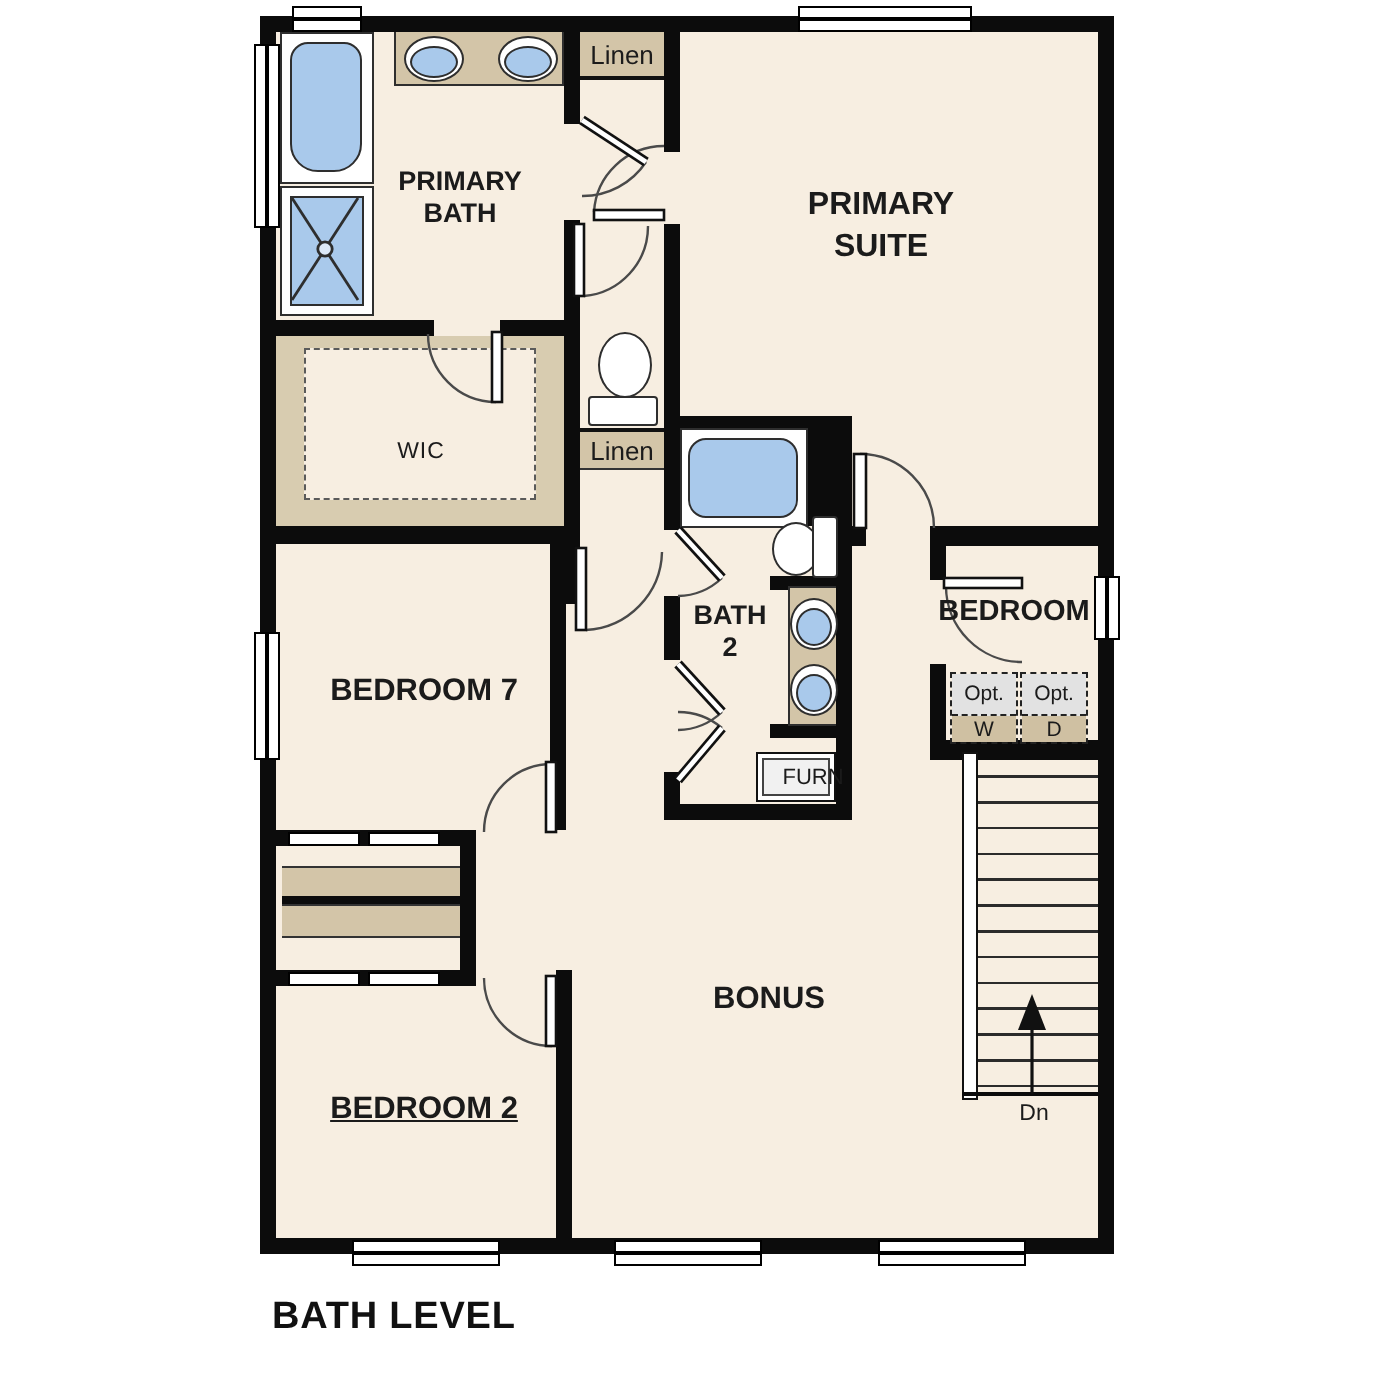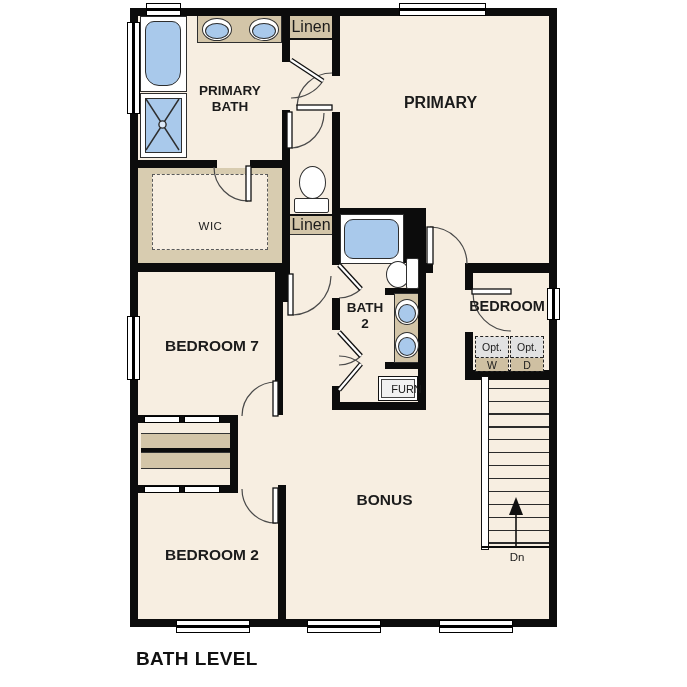--- a/index.html
+++ b/index.html
@@ -22,21 +22,21 @@
   .sink-oval-inner{position:absolute;background:#a9c9eb;border:1px solid #2e2e2e;border-radius:50%;}
   .opening{position:absolute;background:#fff;border:1px solid #000;}
   .dashed-inner{position:absolute;border:1.2px dashed #5a5a5a;background:#f7eee1;}
   .appl{position:absolute;border:1.5px dashed #222;box-sizing:border-box;}
   .appl .top{height:20px;background:#e2e2e2;border-bottom:1px dashed #222;
              display:flex;align-items:center;justify-content:center;
              font-size:10.5px;color:#1b1b1b;}
   .appl .bot{height:13px;background:#cfc0a2;display:flex;align-items:center;justify-content:center;
              font-size:10.5px;color:#1b1b1b;}
   .linen-shelf{position:absolute;background:#d3c5a8;display:flex;align-items:center;justify-content:center;
-               font-size:16px;color:#1b1b1b;}
+               font-size:13px;color:#1b1b1b;}
   svg.overlay{position:absolute;left:0;top:0;pointer-events:none;}
 </style>
 </head>
 <body>
 
 <div id="stage">
 
   <div class="floor" style="left:138px;top:16px;width:411px;height:603px;"></div>
 
   <div class="shelf" style="left:138px;top:168px;width:144px;height:95px;background:#d8ccb0;"></div>
@@ -202,35 +202,36 @@
       <polygon points="509,515 523,515 516,497" fill="#111"></polygon>
     </g>
   </svg>
 
   <div class="label" style="left:160px;top:83px;width:140px;font-size:13.5px;">
     <span>PRIMARY</span>
     <span>BATH</span>
   </div>
   <div class="label" style="left:368px;top:93px;width:145px;font-size:16px;line-height:1.3;">
     <span>PRIMARY</span>
+    <span>SUITE</span>
   </div>
   <div class="small-label" style="left:178px;top:220px;width:65px;font-size:11.5px;letter-spacing:.5px;">
     <span>WIC</span>
   </div>
   <div class="label" style="left:138px;top:337px;width:148px;font-size:15.5px;">
     <span>BEDROOM 7</span>
   </div>
   <div class="label" style="left:336px;top:300px;width:58px;font-size:13.5px;">
     <span>BATH</span>
     <span>2</span>
   </div>
   <div class="label" style="left:464px;top:298px;width:86px;font-size:14.5px;">
     <span>BEDROOM</span>
   </div>
-  <div class="label" style="left:138px;top:546px;width:148px;font-size:15.5px;">
+  <div class="label" style="left:138px;top:546px;width:148px;font-size:15.5px;text-decoration:underline;">
     <span>BEDROOM 2</span>
   </div>
   <div class="label" style="left:322px;top:490px;width:125px;font-size:15.5px;line-height:1.35;">
     <span>BONUS</span>
   </div>
   <div class="small-label" style="left:500px;top:551px;width:34px;font-size:11.5px;">
     <span>Dn</span>
   </div>
 
   <div class="abs" style="left:136px;top:648px;font-size:19px;font-weight:bold;color:#111;letter-spacing:.4px;">

